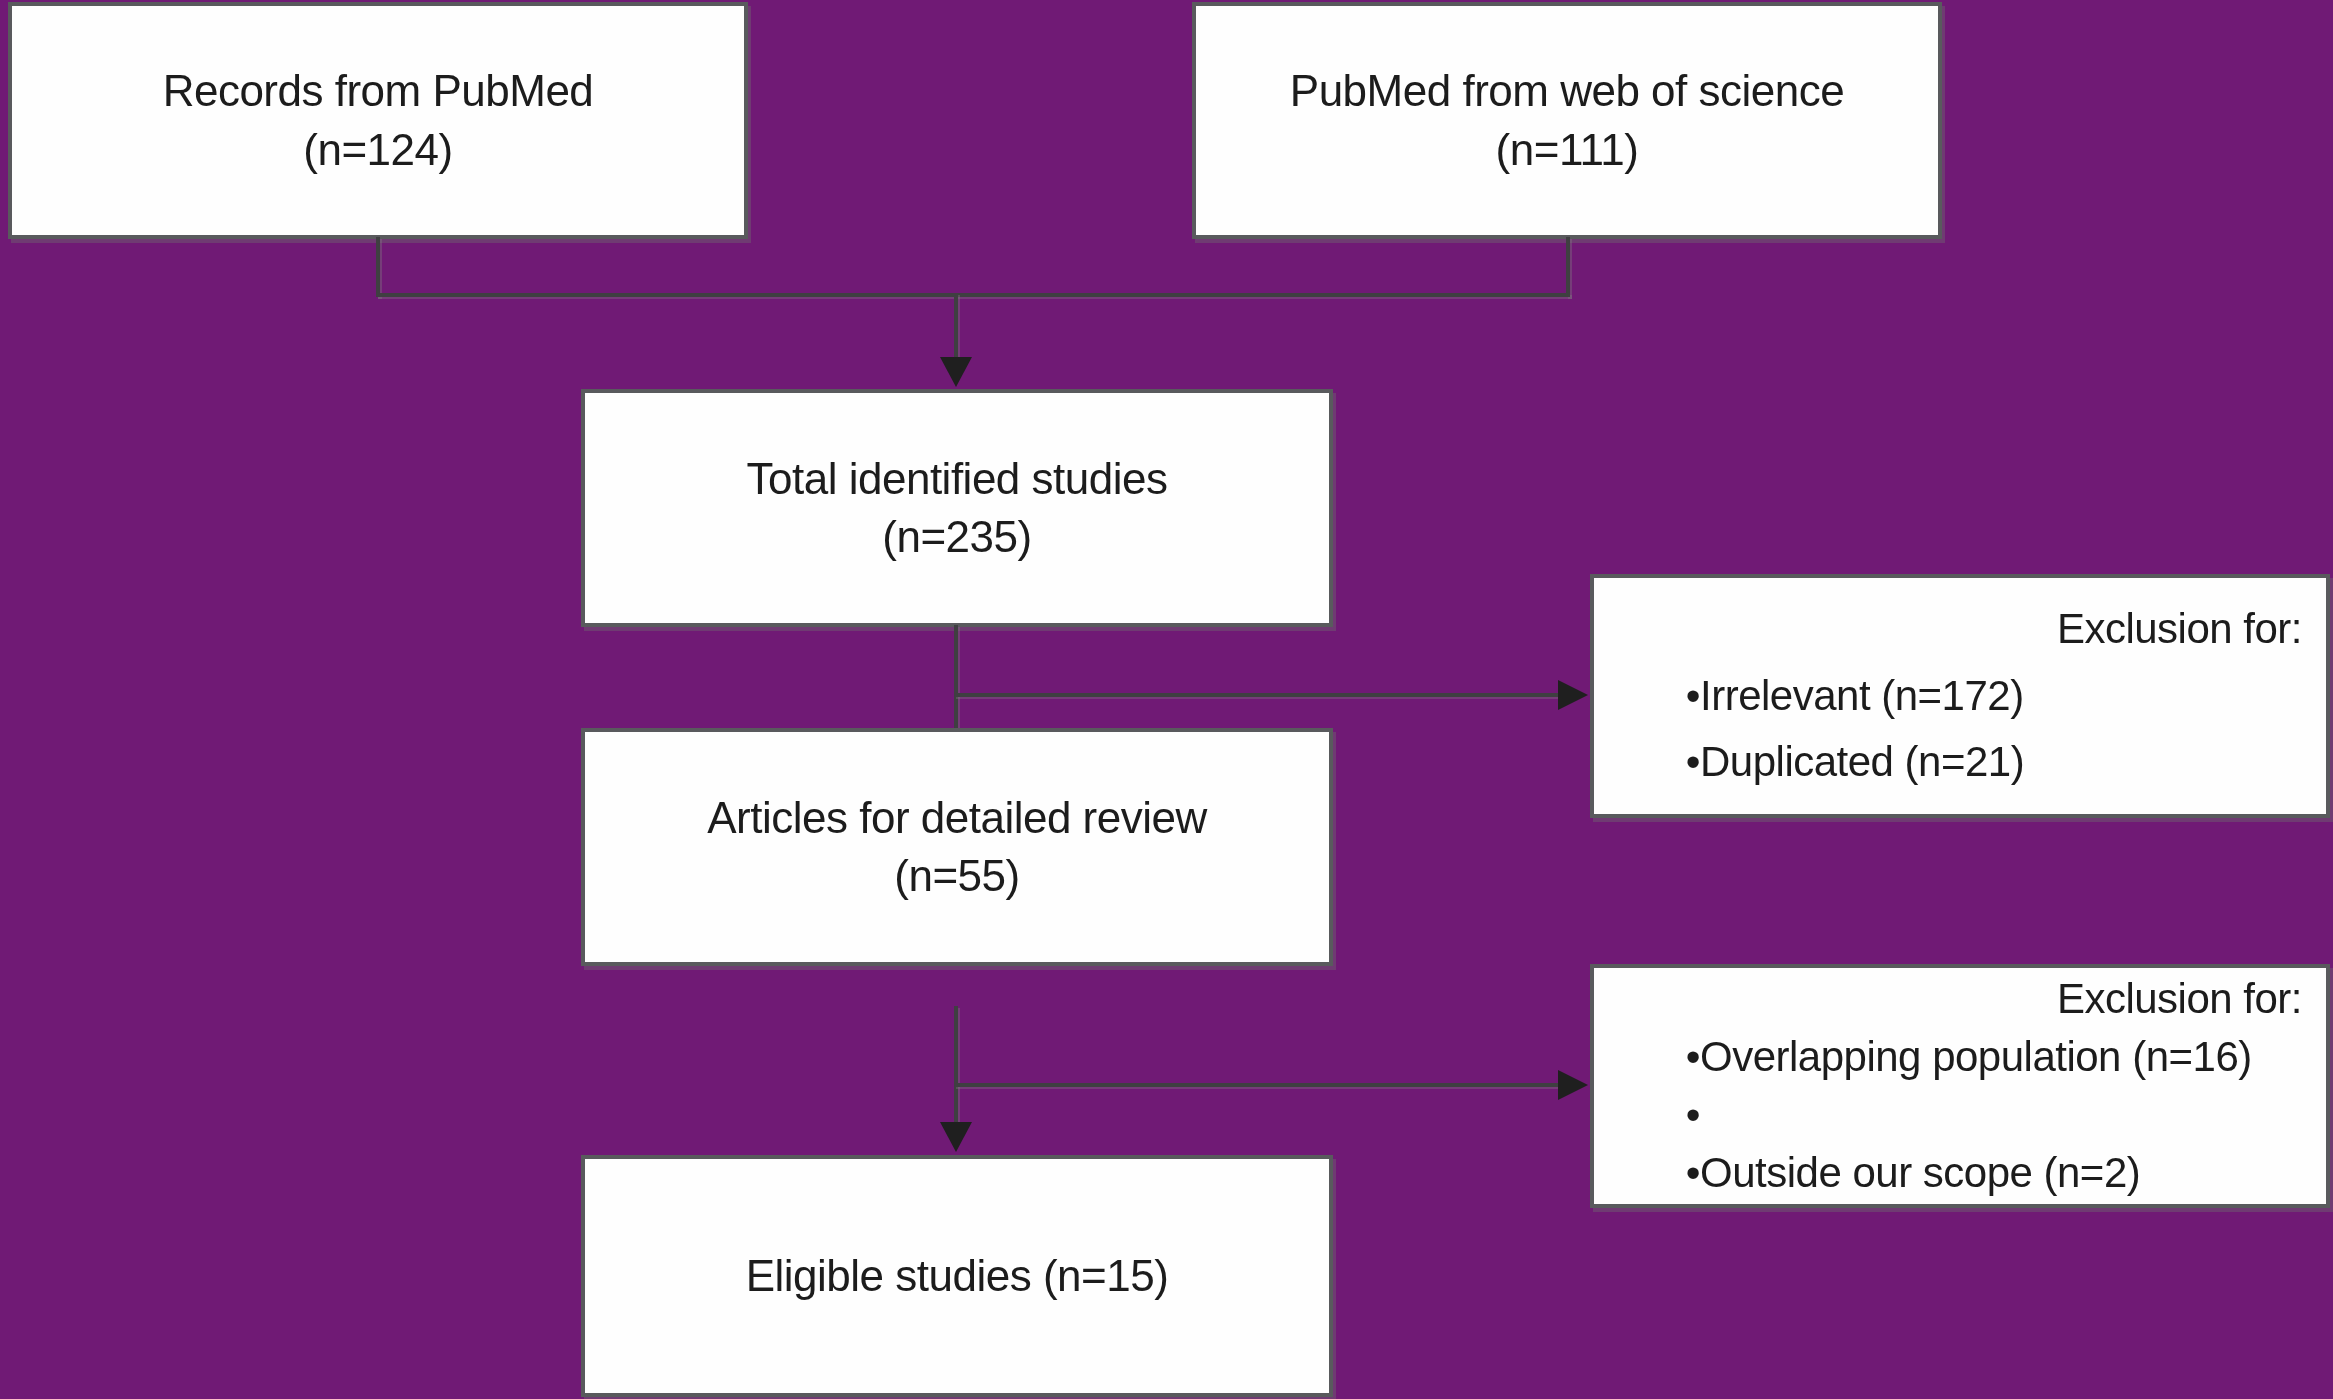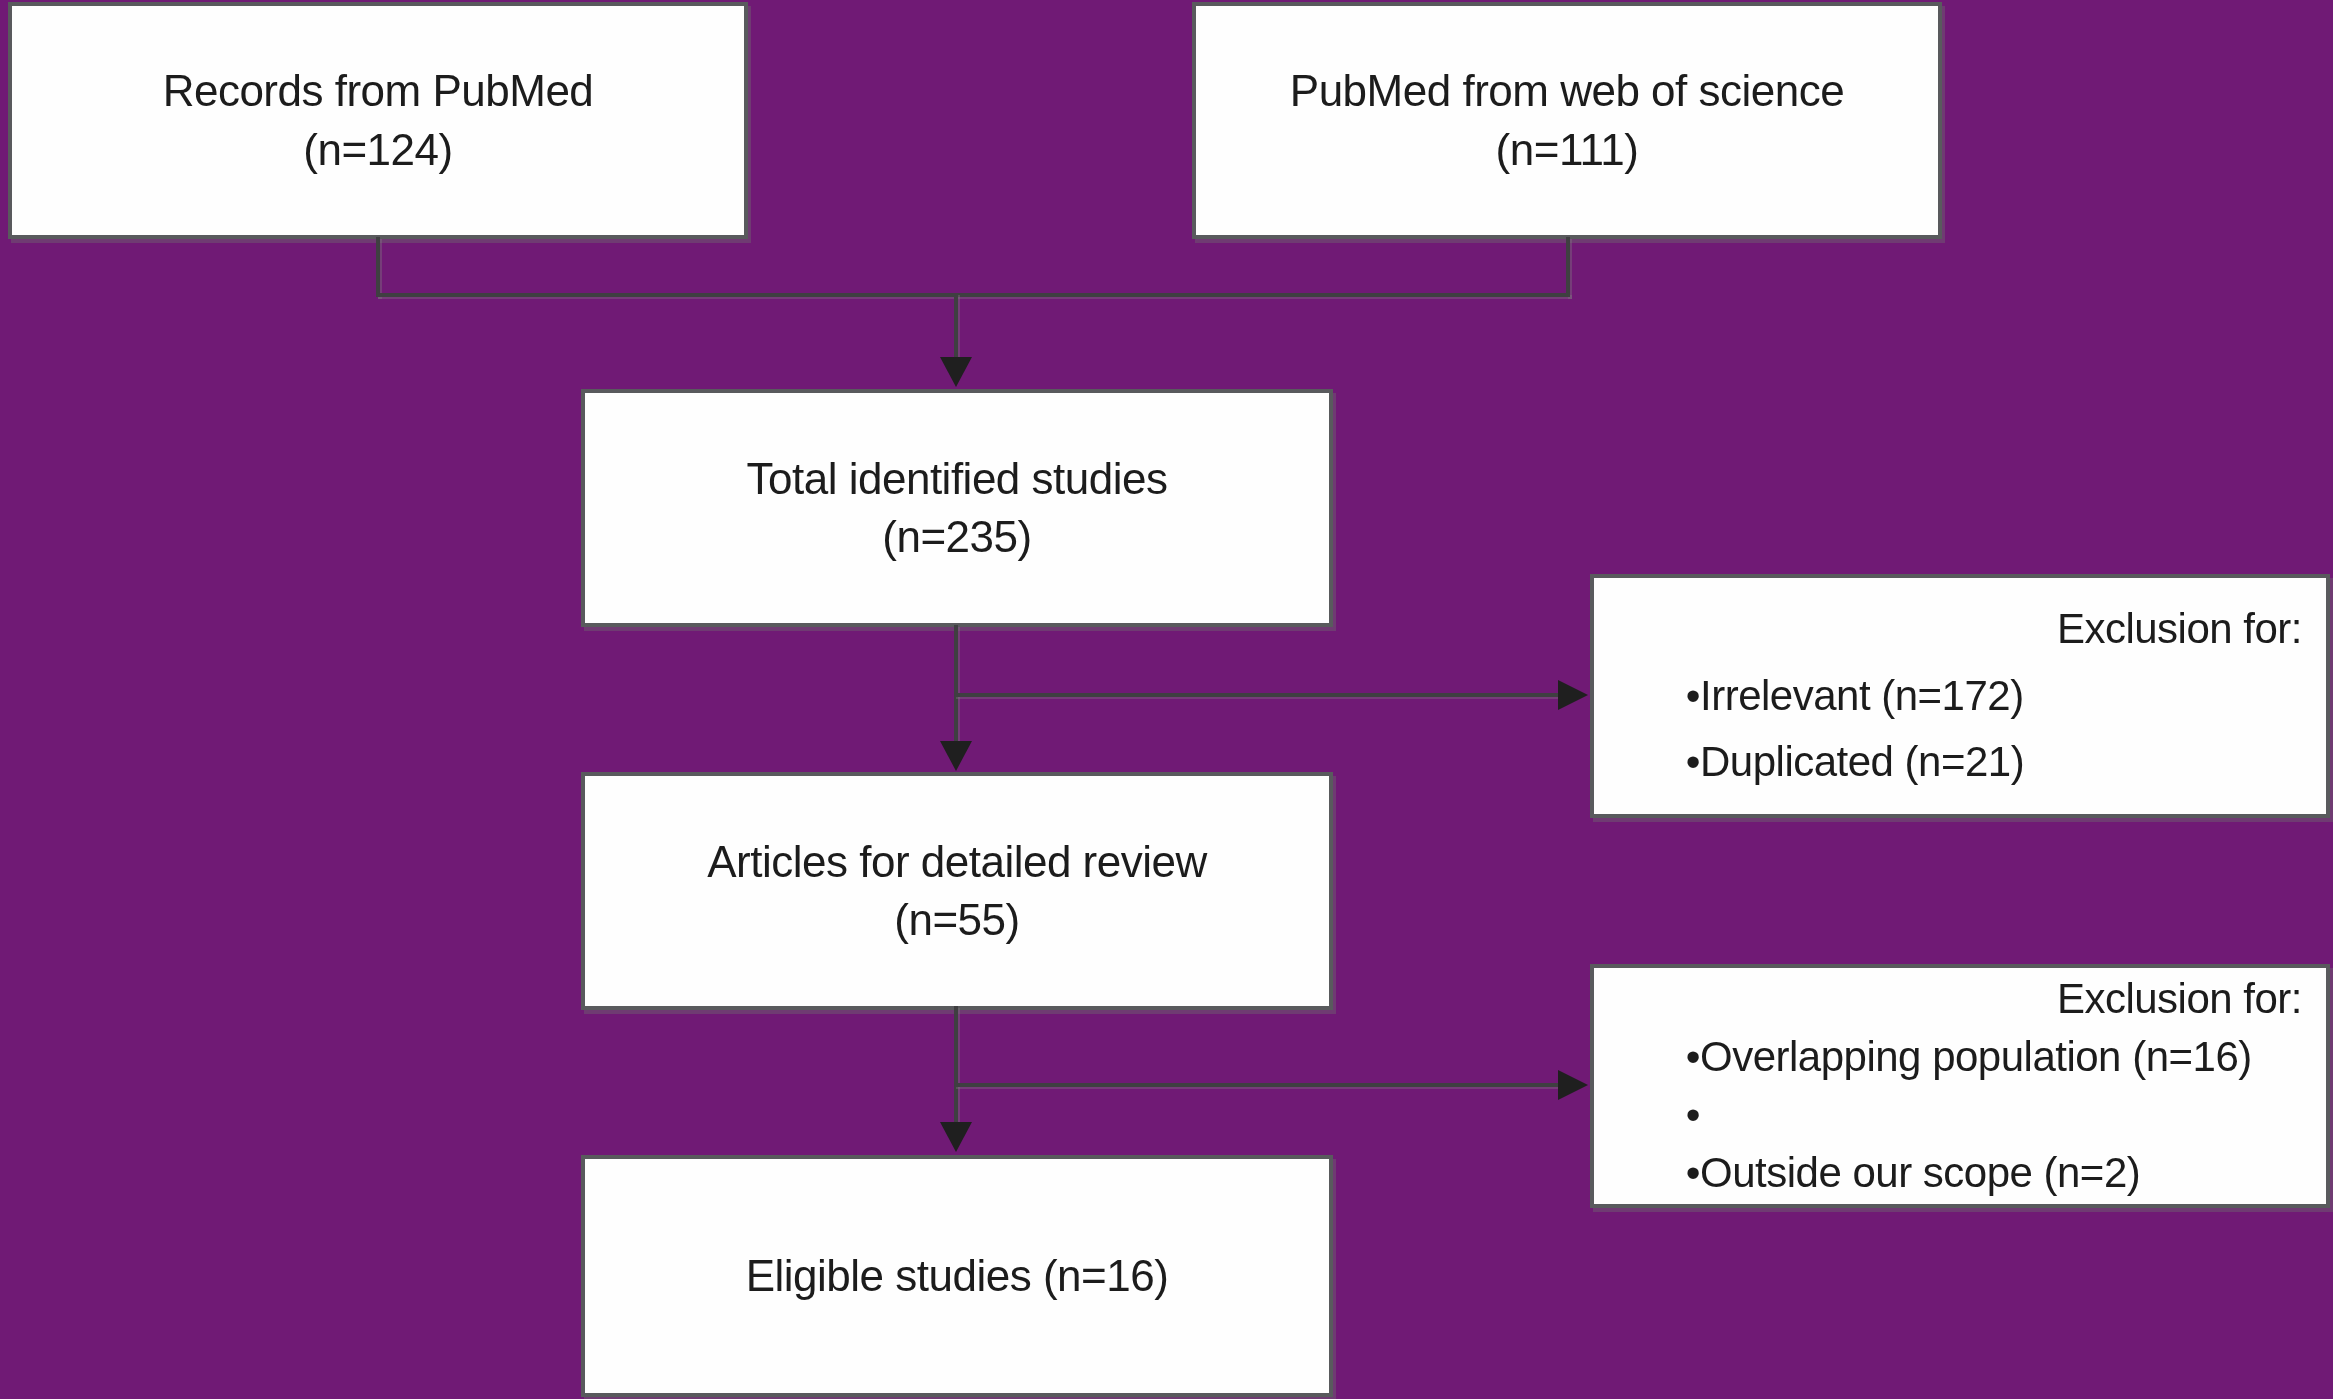--- a/index.html
+++ b/index.html
@@ -30,21 +30,21 @@
     align-items: center;
     text-align: center;
     font-size: 44px;
     line-height: 1.32;
   }
   .fbox .tline { white-space: nowrap; }
 
   #box-pubmed   { left: 8px;    top: 2px;    width: 740px; height: 237px; }
   #box-wos      { left: 1192px; top: 2px;    width: 750px; height: 237px; }
   #box-total    { left: 581px;  top: 389px;  width: 752px; height: 238px; }
-  #box-review   { left: 581px;  top: 772px;  width: 752px; height: 238px; }
+  #box-review   { left: 581px;  top: 728px;  width: 752px; height: 238px; }
   #box-eligible { left: 581px;  top: 1155px; width: 752px; height: 242px; }
 
   
   .xbox {
     position: absolute;
     box-sizing: border-box;
     background: #fefefe;
     border: 4px solid #595a5d;
     box-shadow: 3px 4px 0 rgba(110,110,110,0.40);
     display: flex;
@@ -165,16 +165,16 @@
         <span class="bullet">•</span>
       </li>
       <li>
         <span class="bullet">•</span>
         <span class="itext">Outside our scope (n=2)</span>
       </li>
     </ul>
   </div>
 
   <div class="fbox" id="box-eligible">
-    <div class="tline">Eligible studies (n=16)</div>
+    <div class="tline">Eligible studies (n=15)</div>
   </div>
 
 </div>
 
 </body></html>

